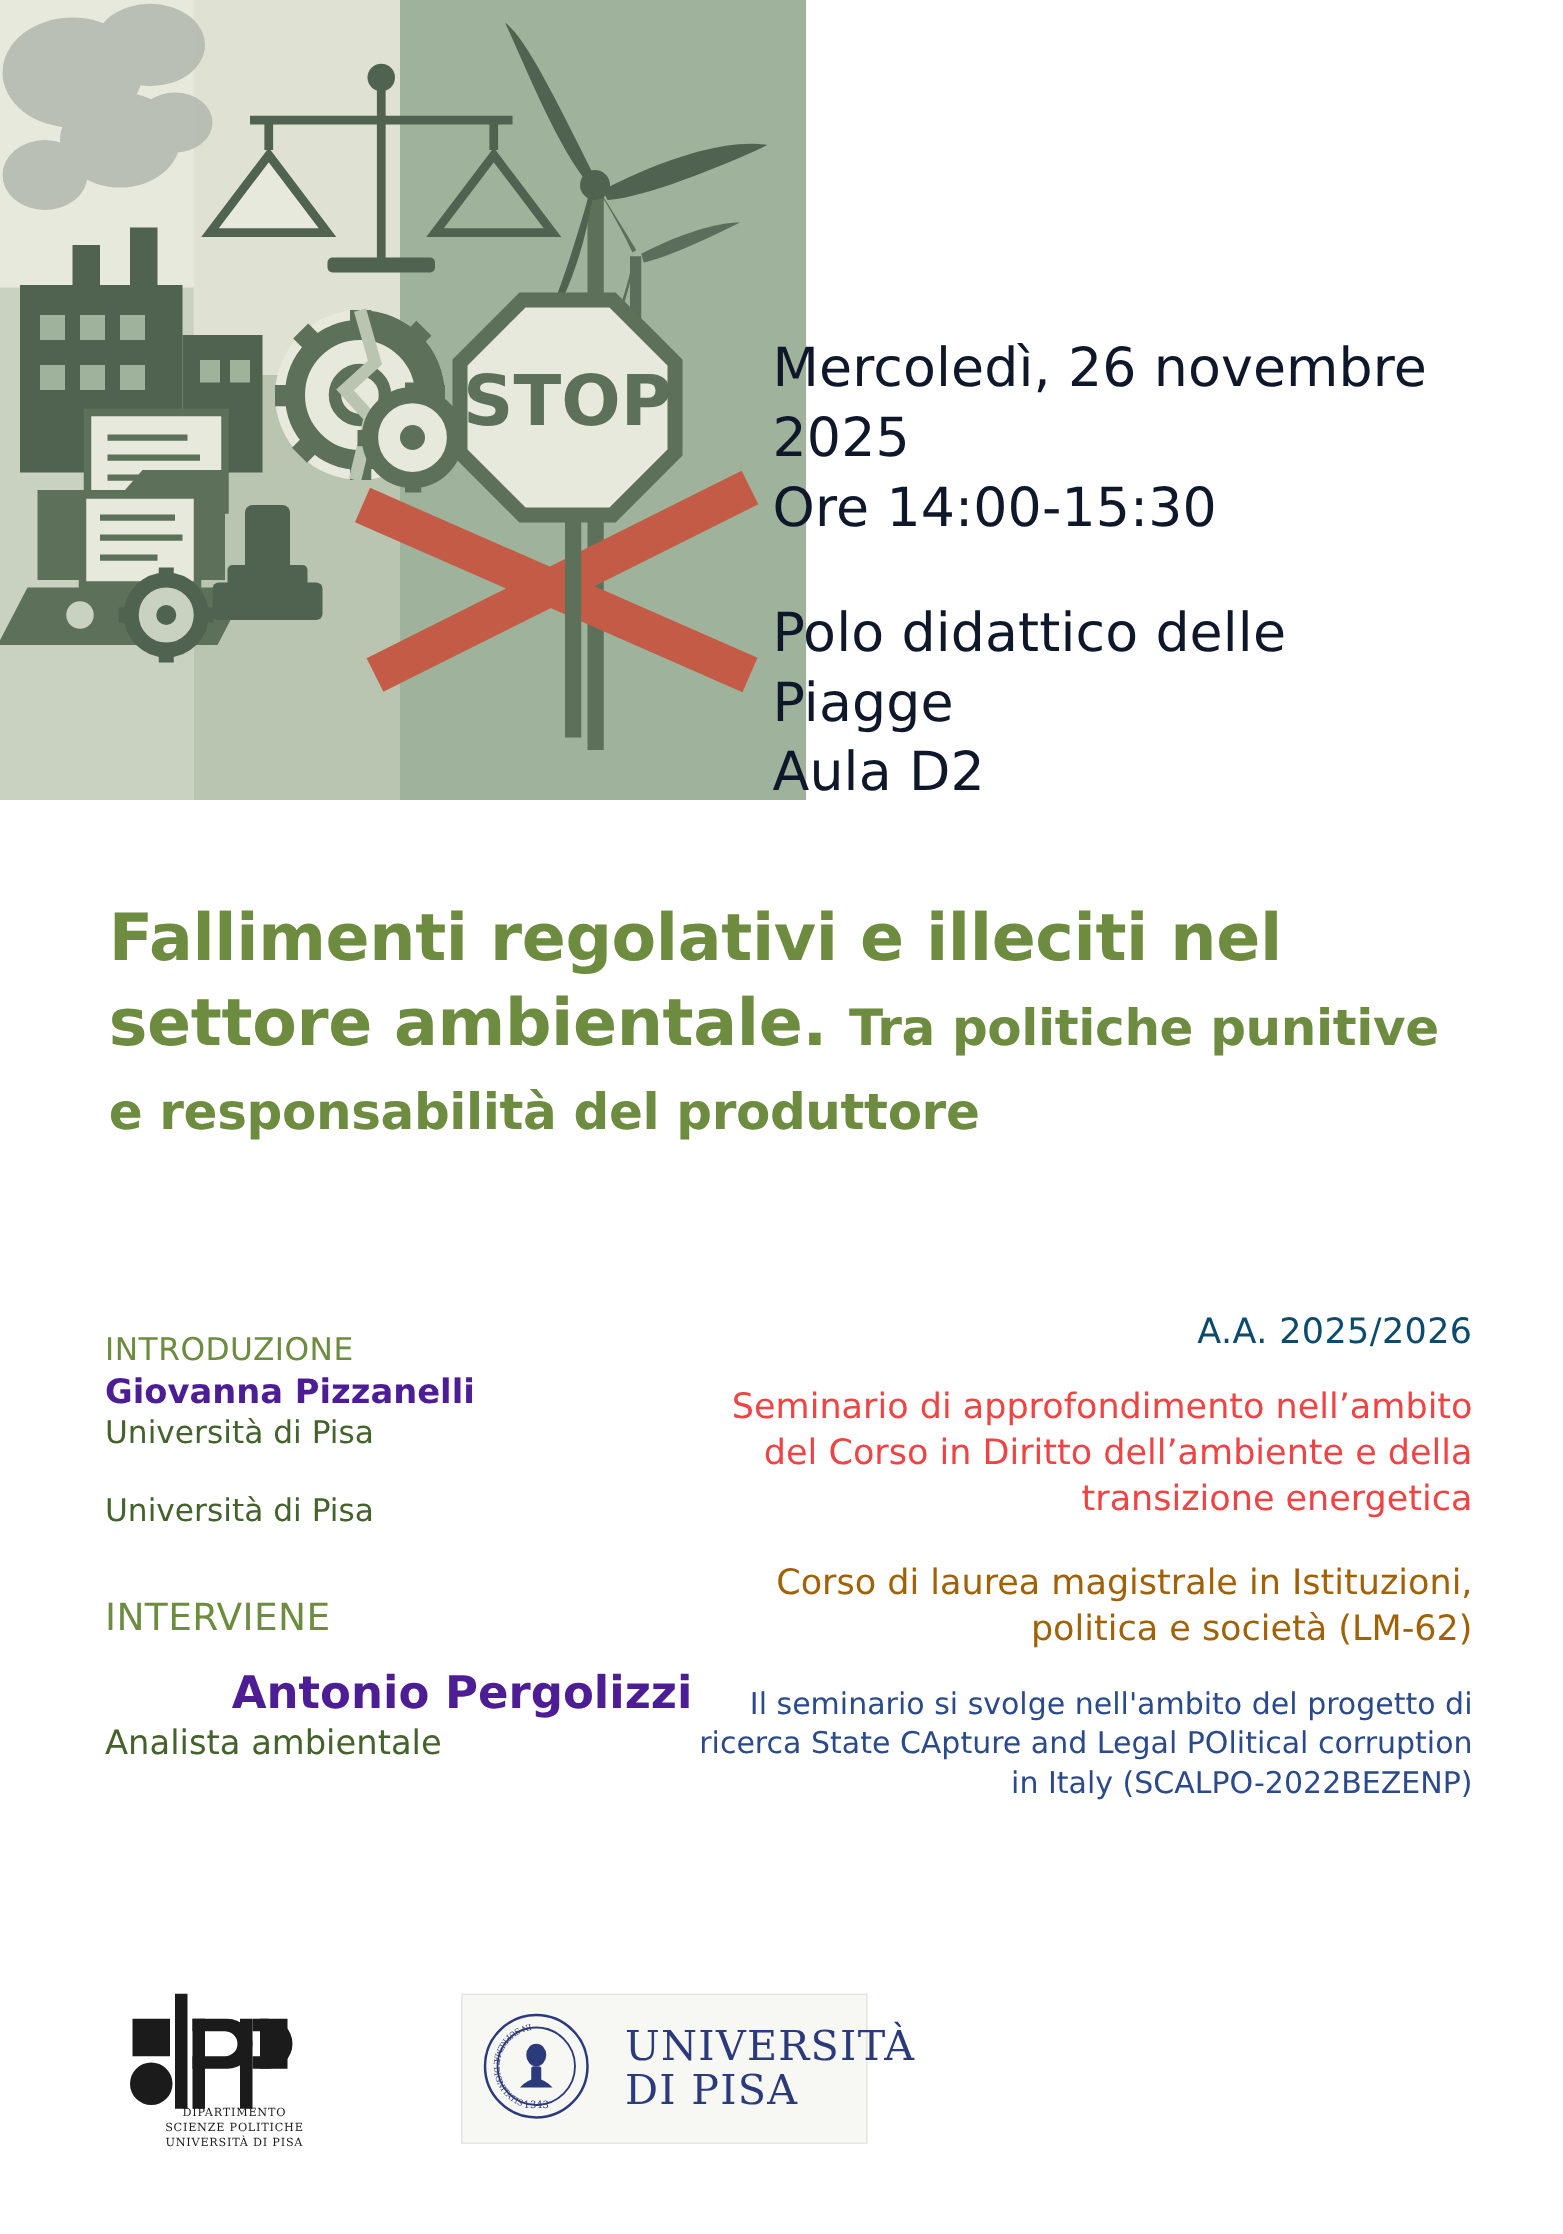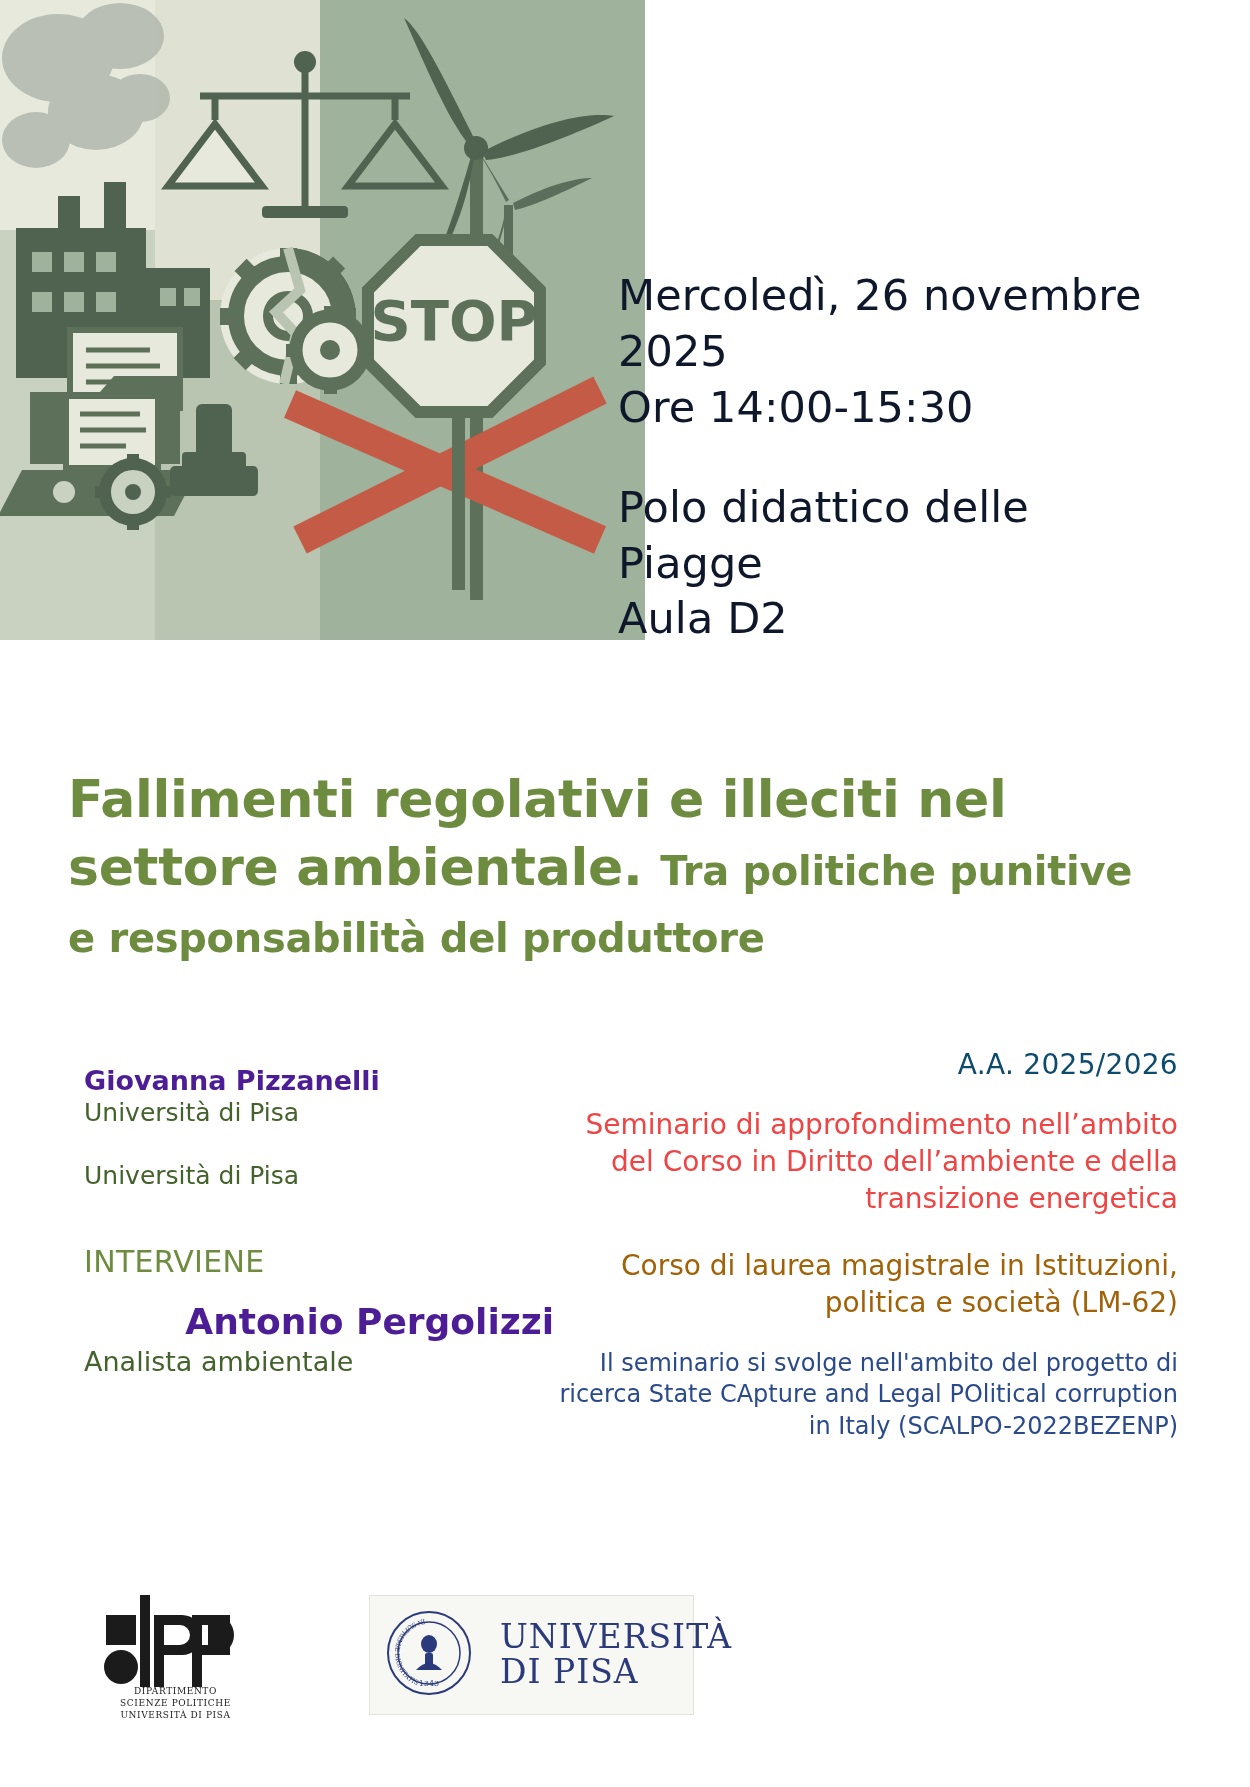--- a/index.html
+++ b/index.html
@@ -44,24 +44,23 @@
     line-height: 1.30;
     color: #0f172a;
     letter-spacing: 0.1px;
   }
   .event-info .blk { margin-bottom: 44px; }
   .event-info .blk:last-child { margin-bottom: 0; }
 
   
   .title-wrap {
     position: absolute;
-    left: 68px;
+    left: 87px;
     top: 718px;
     width: 1090px;
-    margin-top: 48px;
   }
   .title {
     font-size: 52px;
     font-weight: bold;
     line-height: 1.30;
     color: #6d8c3f;
     letter-spacing: -0.3px;
   }
   .title .sub {
     font-size: 40px;
@@ -182,21 +181,21 @@
     letter-spacing: 1px;
   }
   .unipi-divider {
     width: 2px;
     height: 86px;
     background: #2b3a7a;
     margin-left: 14px;
   }
   .dsp-caption {
     position: absolute;
-    left: 4px;
+    left: 16px;
     top: 104px;
     width: 175px;
     text-align: center;
     font-family: "DejaVu Serif", serif;
     font-size: 9px;
     line-height: 1.35;
     color: #1b1b1b;
     letter-spacing: 0.6px;
   }
 </style>
@@ -359,20 +358,21 @@
 </div>
 
 <div class="title-wrap">
   <div class="title">
     <span>Fallimenti regolativi e illeciti nel settore ambientale.</span>
     <span class="sub">Tra politiche punitive e responsabilità del produttore</span>
   </div>
 </div>
 
 <div class="col-left">
+  <div class="role">INTRODUZIONE</div>
   <div class="person-name">Giovanna Pizzanelli</div>
   <div class="person-aff">Università di Pisa</div>
 
   <div class="gap-sm"></div>
 
   <div class="person-aff">Università di Pisa</div>
 
   <div class="gap-md"></div>
 
   <div class="role big">INTERVIENE</div>

